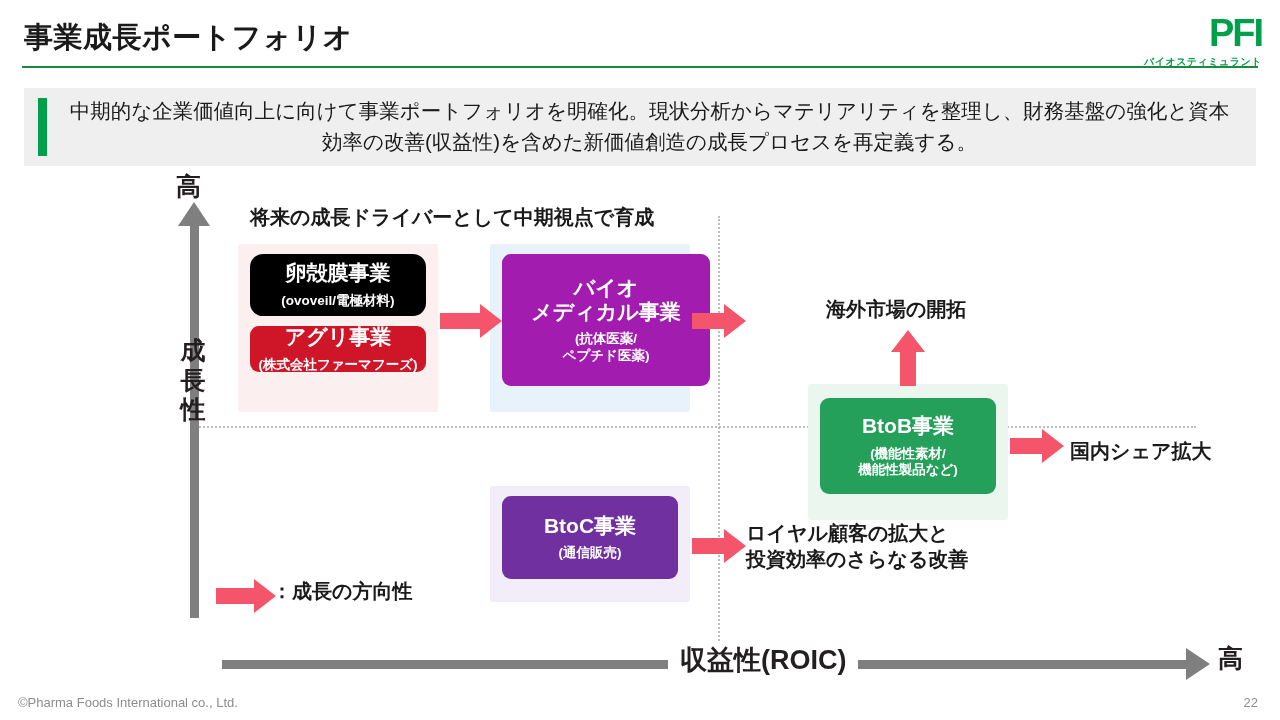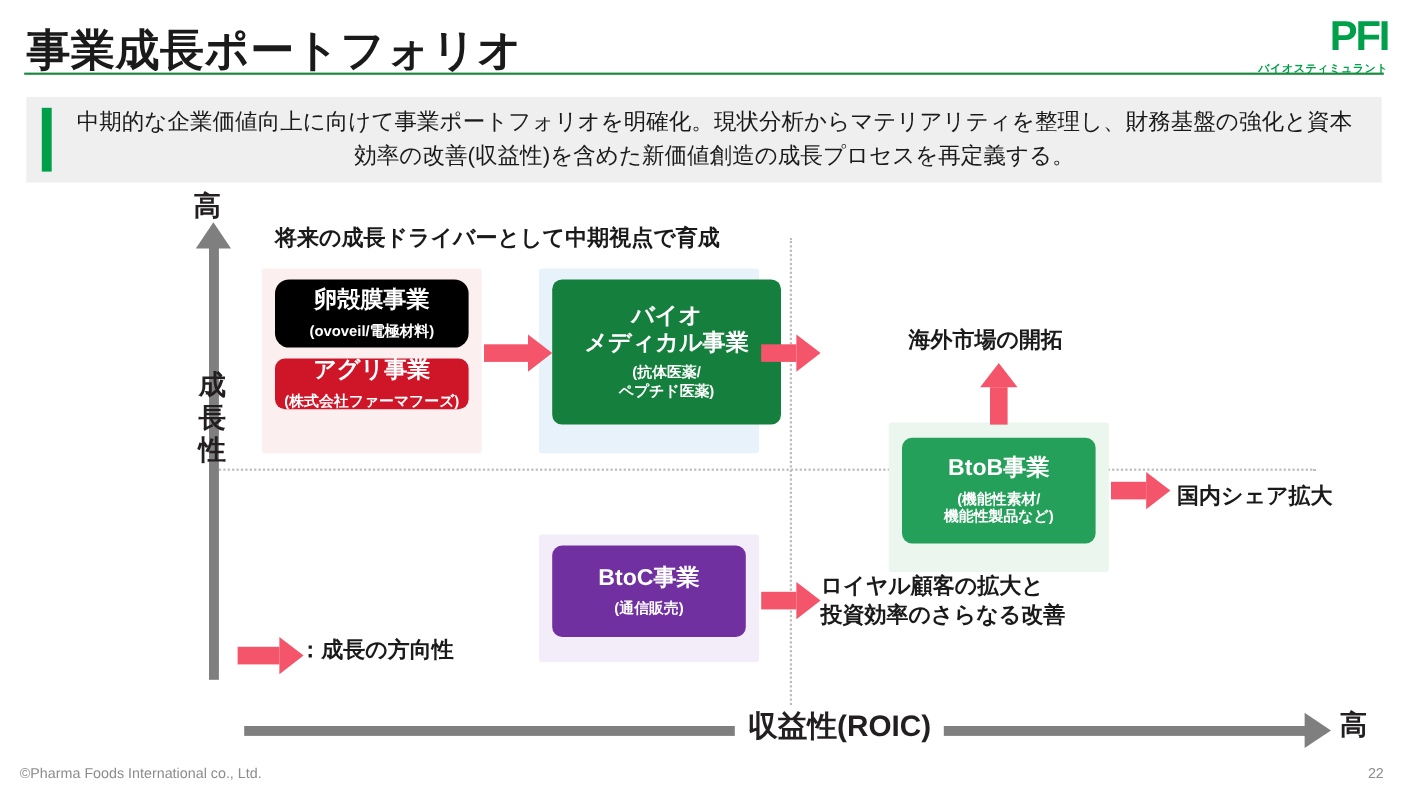--- a/index.html
+++ b/index.html
@@ -14,21 +14,21 @@
     color: #231f20;
     position: relative;
     overflow: hidden;
   }
 
   
   #slide-title {
     position: absolute;
     left: 24px;
     top: 18px;
-    font-size: 40px;
+    font-size: 29px;
     font-weight: bold;
     letter-spacing: 0.5px;
     color: #1a1a1a;
   }
   #title-rule {
     position: absolute;
     left: 22px;
     top: 66px;
     width: 1236px;
     height: 2px;
@@ -205,21 +205,21 @@
     line-height: 1.12;
   }
   .box .box-sub {
     font-size: 13.5px;
     font-weight: bold;
     line-height: 1.2;
     margin-top: 8px;
   }
   #box-ovoveil { left: 250px; top: 78px;  width: 176px; height: 62px;  background: #000000; border-radius: 13px; }
   #box-agri    { left: 250px; top: 150px; width: 176px; height: 46px;  background: #cf1628; }
-  #box-biomed  { left: 502px; top: 78px;  width: 208px; height: 132px; background: #15803d; }
+  #box-biomed  { left: 502px; top: 78px;  width: 208px; height: 132px; background: #a21caf; }
   #box-btoc    { left: 502px; top: 320px; width: 176px; height: 83px;  background: #7030a0; }
   #box-btob    { left: 820px; top: 222px; width: 176px; height: 96px;  background: #25a05a; }
 
   
   .arrow {
     position: absolute;
     background: #f4556a;
   }
   .arrow-right {
     height: 16px;

